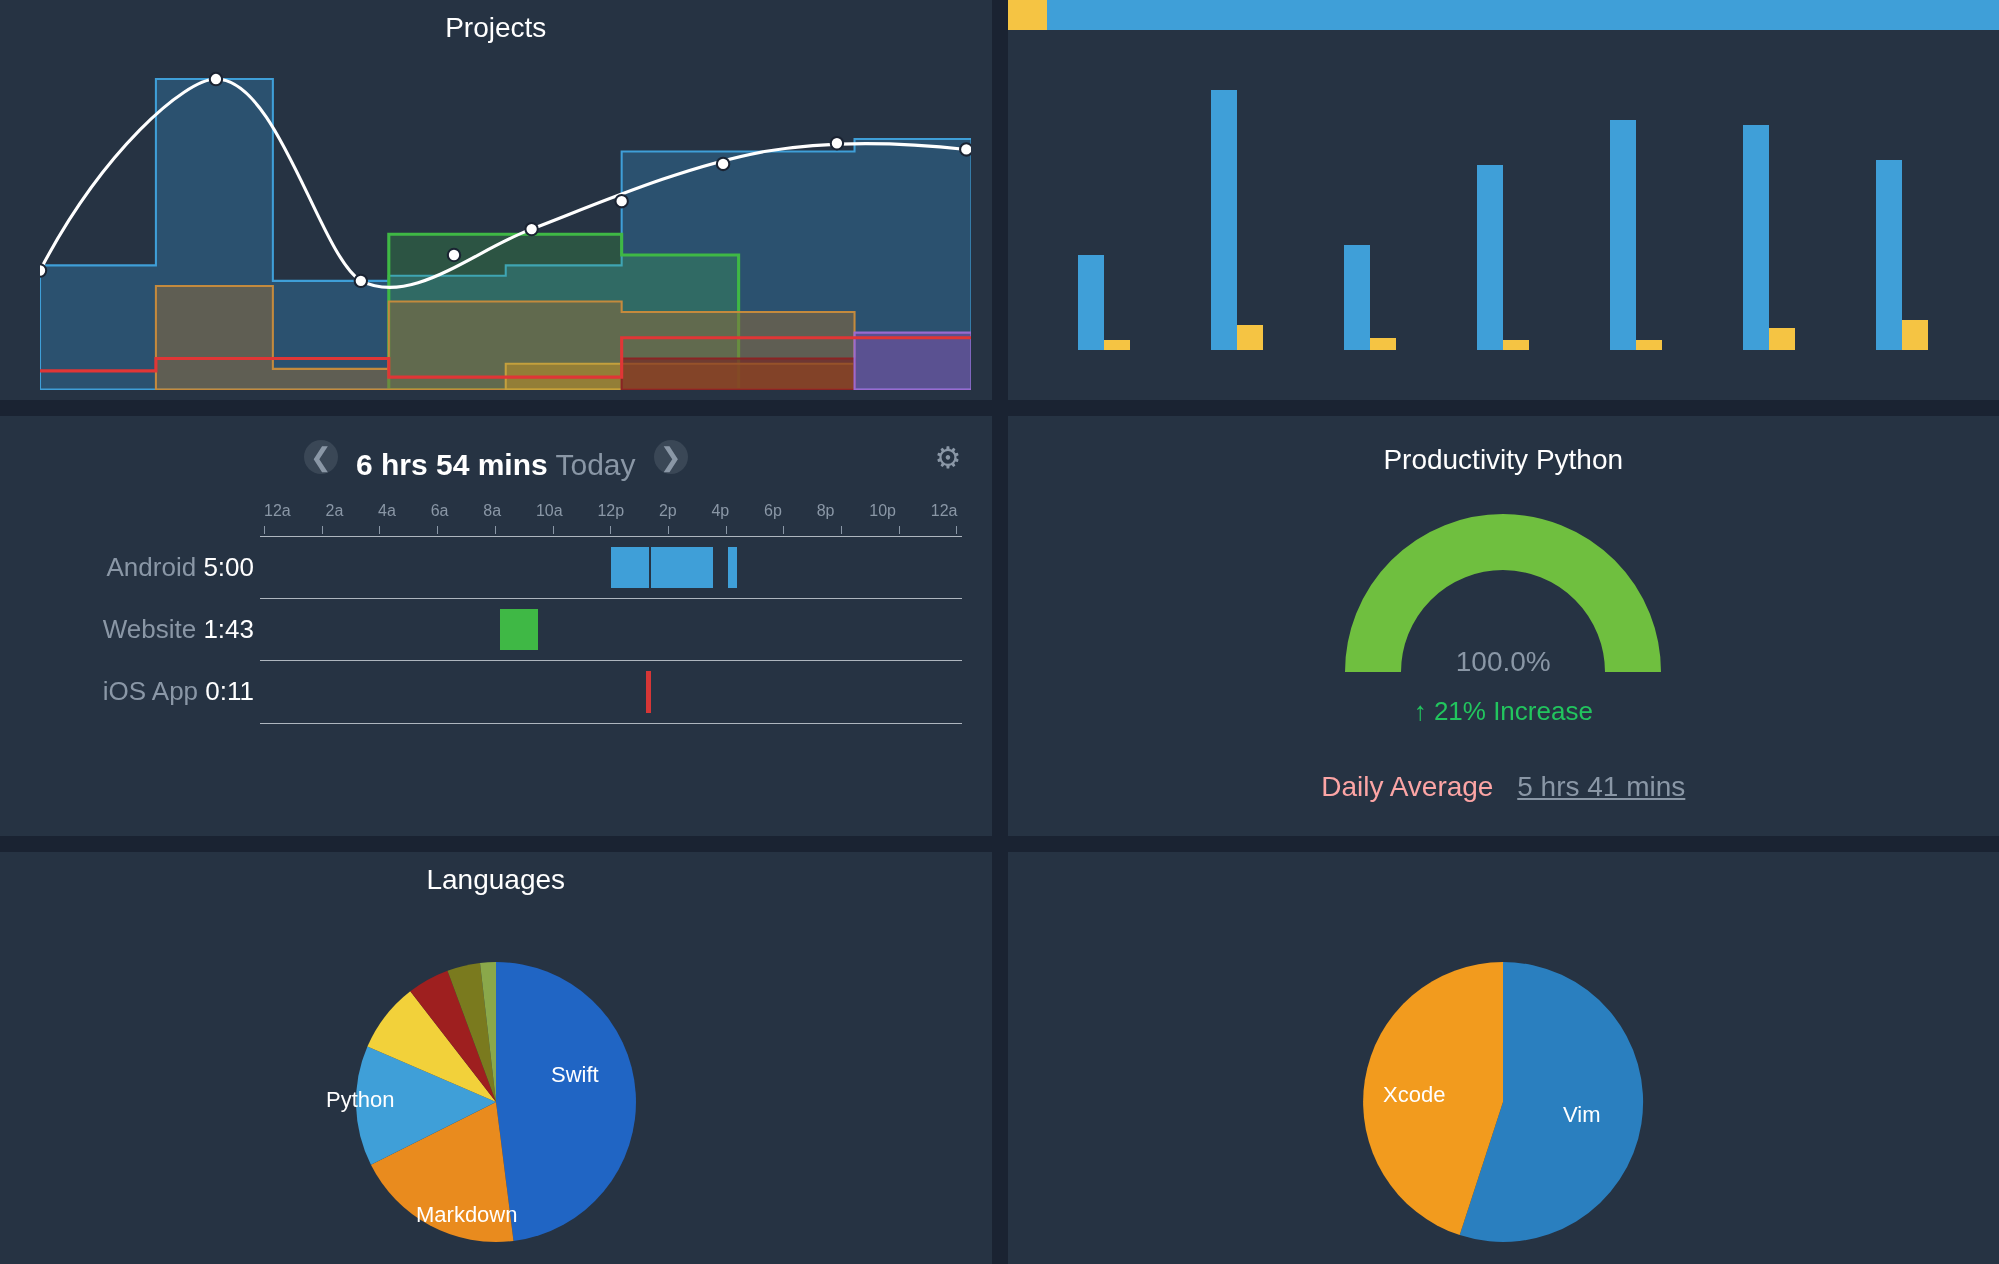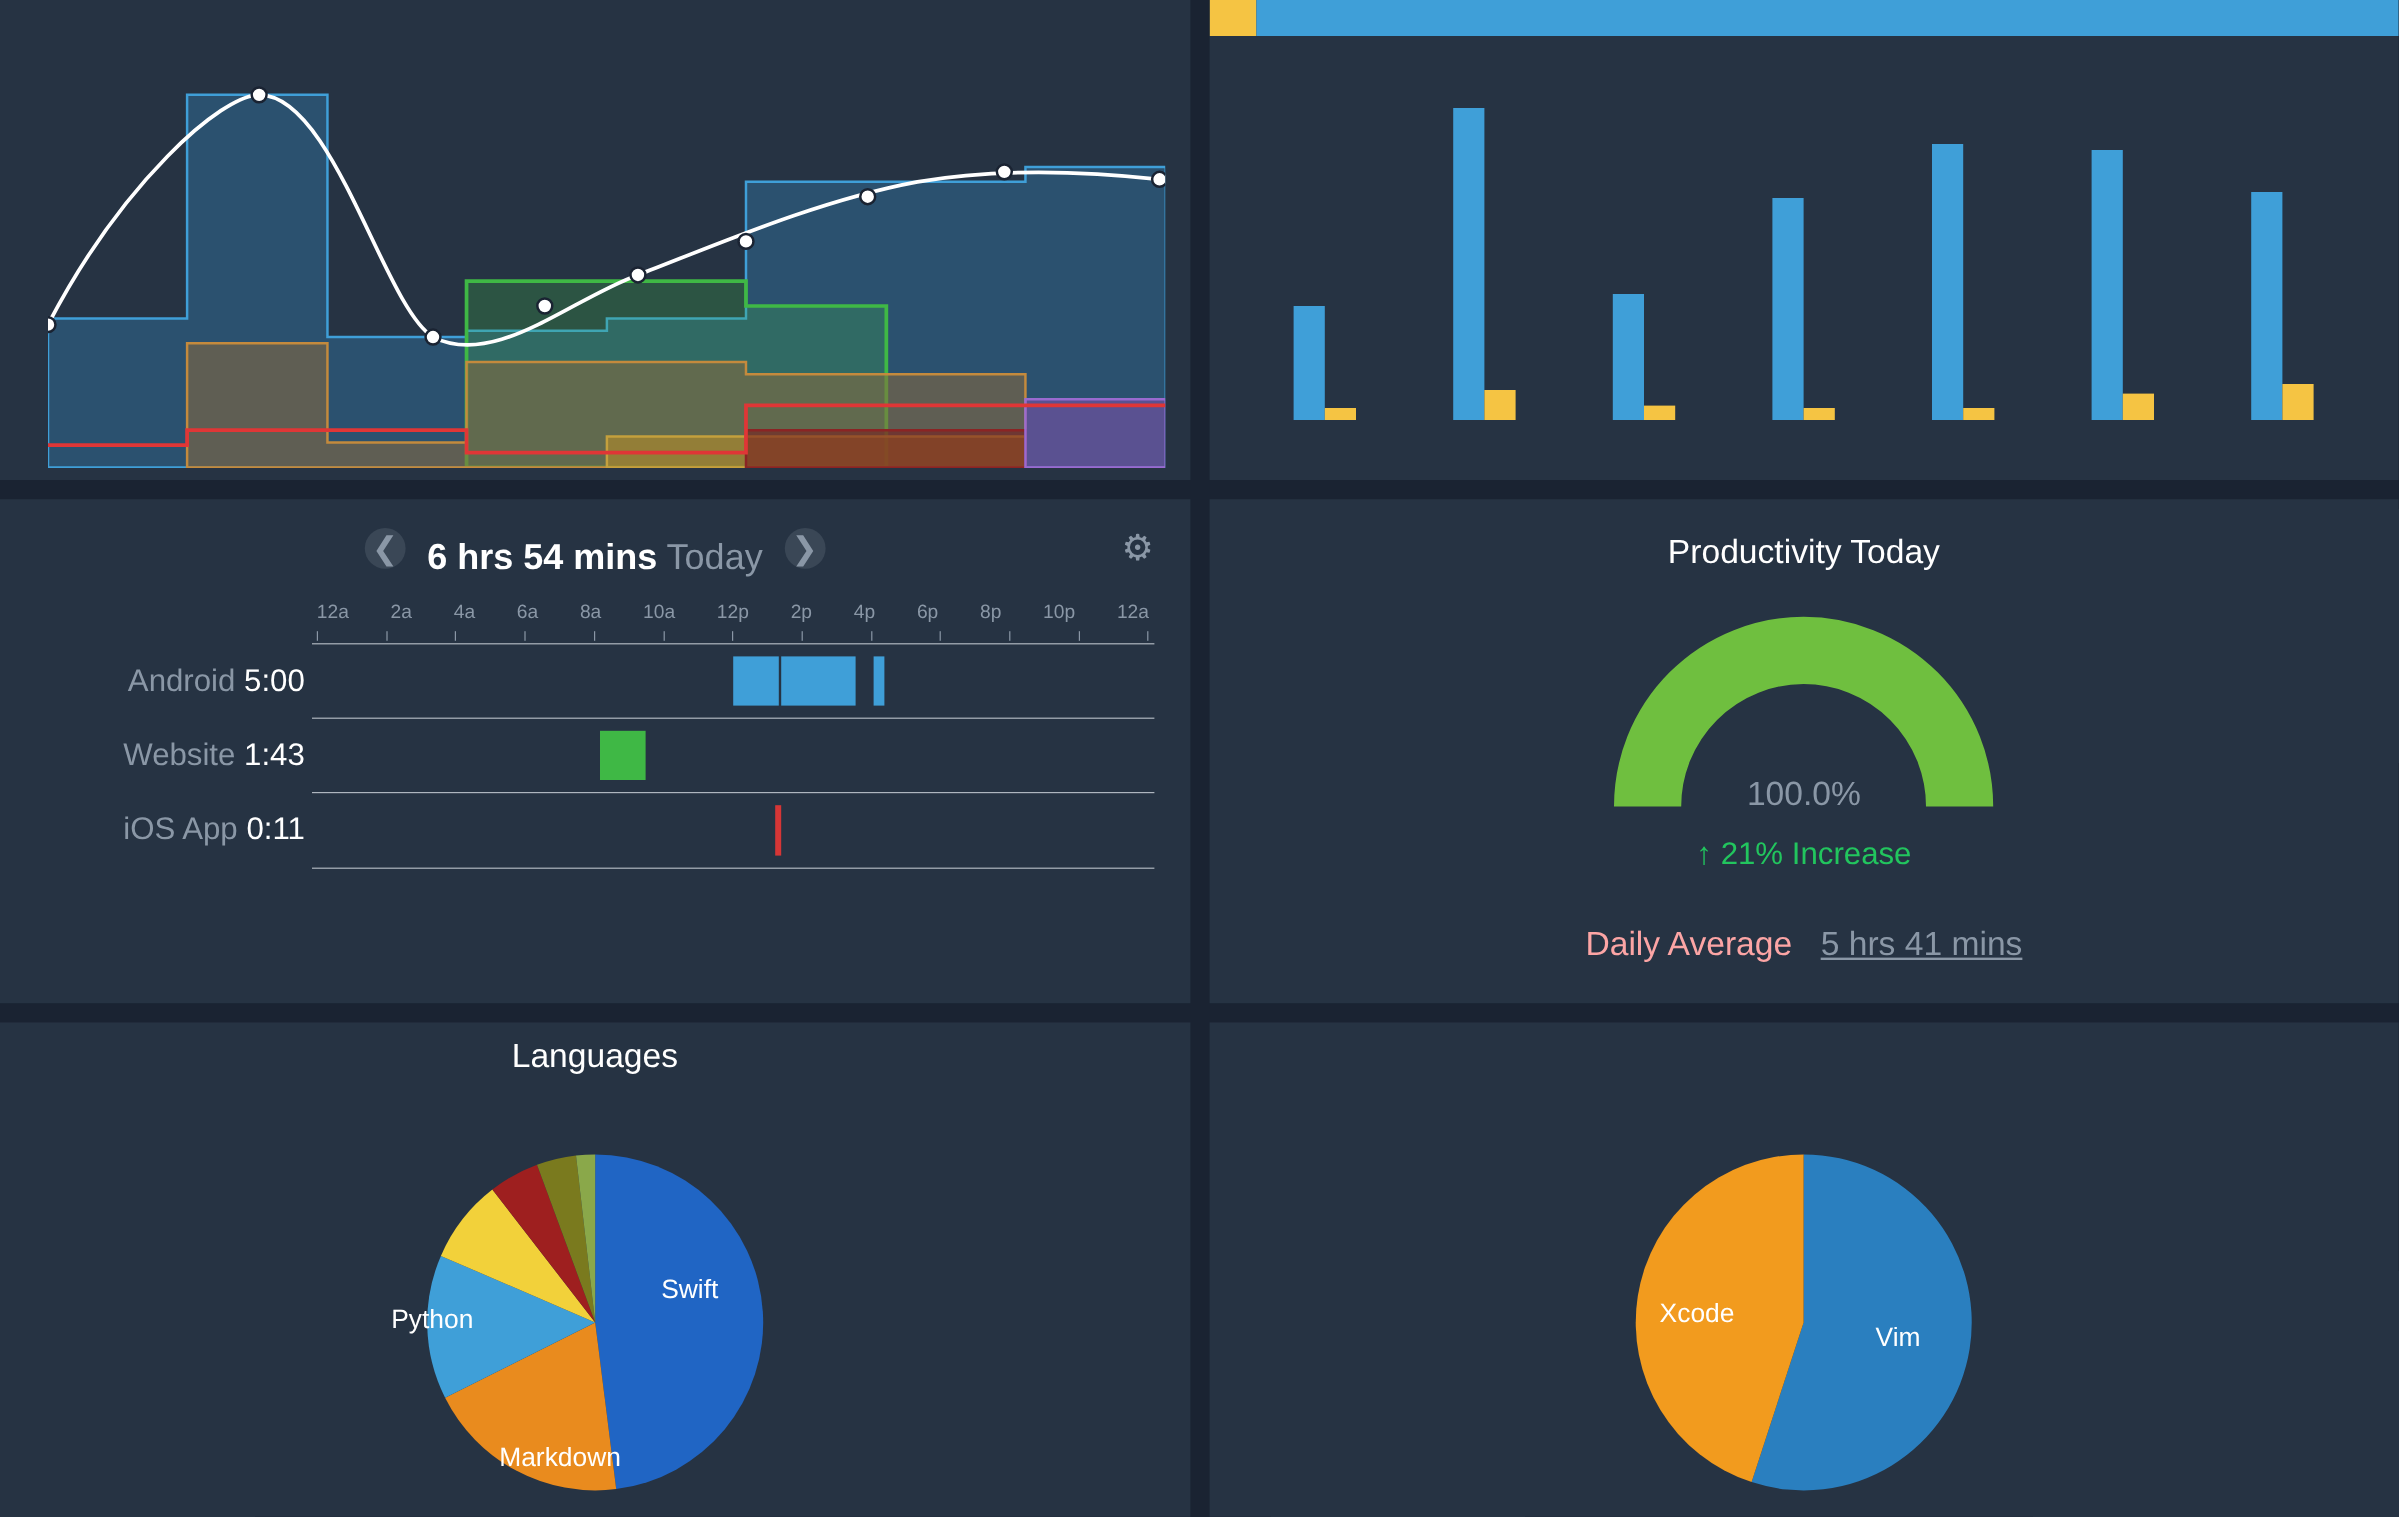--- a/index.html
+++ b/index.html
@@ -72,20 +72,21 @@
 .pie-wrap { position: absolute; inset: 60px 0 0 0; display: flex; justify-content: center; }
 .pie-svg { width: 380px; height: 380px; }
 .pie-label { font-size: 22px; fill: #fff; }
 </style>
 </head>
 <body>
 
 <div class="grid">
 
   <div class="panel">
+    <div class="title">Projects</div>
     <svg class="projects-chart" viewBox="0 0 900 330" preserveAspectRatio="none">
 
       <path d="M0,330 L0,210 L112,210 L112,30 L225,30 L225,225 L337,225 L337,220 L450,220 L450,210 L562,210 L562,100 L675,100 L675,100 L787,100 L787,88 L900,88 L900,330 Z" fill="rgba(47,106,147,0.55)" stroke="#3f9fd8" stroke-width="2"></path>
 
       <path d="M337,330 L337,180 L450,180 L450,180 L562,180 L562,200 L675,200 L675,330 Z" fill="rgba(63,184,69,0.25)" stroke="#3fb845" stroke-width="3"></path>
 
       <path d="M112,330 L112,230 L225,230 L225,310 L337,310 L337,245 L450,245 L450,245 L562,245 L562,255 L675,255 L675,255 L787,255 L787,330 Z" fill="rgba(138,106,61,0.55)" stroke="#c48a3d" stroke-width="2"></path>
 
       <path d="M450,330 L450,305 L787,305 L787,330 Z" fill="rgba(180,140,40,0.6)" stroke="#c4a03d" stroke-width="2"></path>
 
@@ -204,21 +205,21 @@
         </div>
         <div class="row-label" style="top:31px"><span>Android</span> <span class="dur">5:00</span></div>
         <div class="row-label" style="top:93px"><span>Website</span> <span class="dur">1:43</span></div>
         <div class="row-label" style="top:155px"><span>iOS App</span> <span class="dur">0:11</span></div>
       </div>
     </div>
   </div>
 
   <div class="panel">
     <div class="gauge-wrap">
-      <div class="title">Productivity Today</div>
+      <div class="title">Productivity Python</div>
       <div class="gauge">
         <svg viewBox="0 0 320 170" width="320" height="170">
           <path d="M30,160 A130,130 0 0 1 290,160" fill="none" stroke="#6fbf3f" stroke-width="56" stroke-linecap="butt"></path>
         </svg>
       </div>
       <div class="gauge-pct">100.0%</div>
       <div class="increase">
         <span class="arrow">↑</span>
         <span>21% Increase</span>
       </div>

